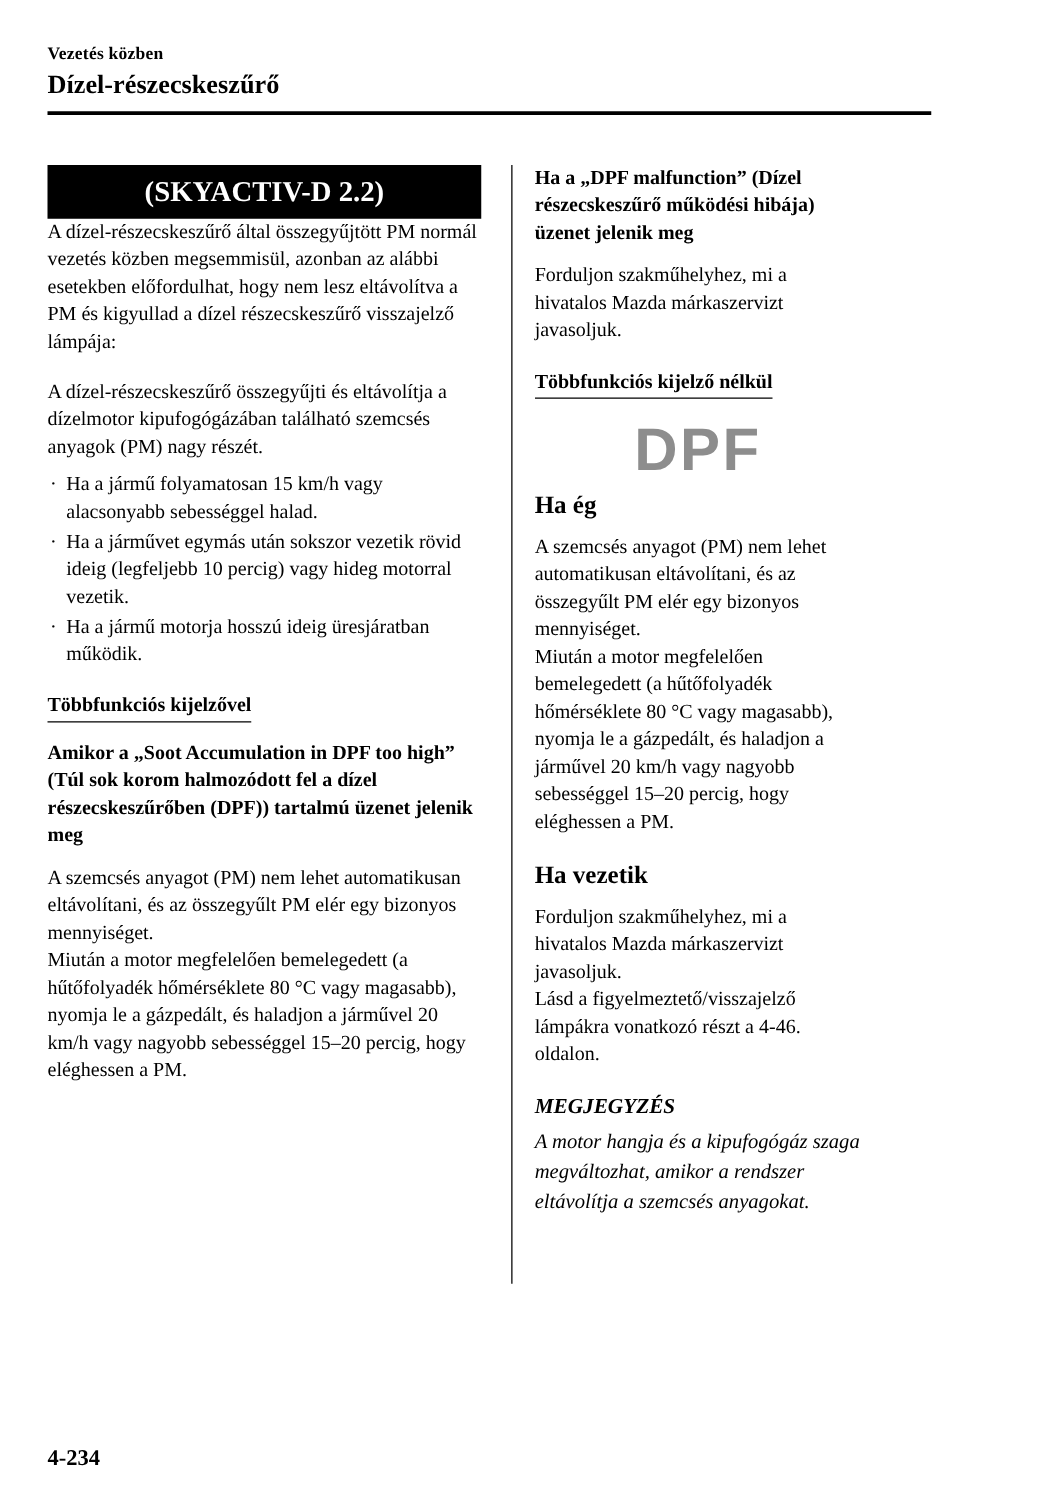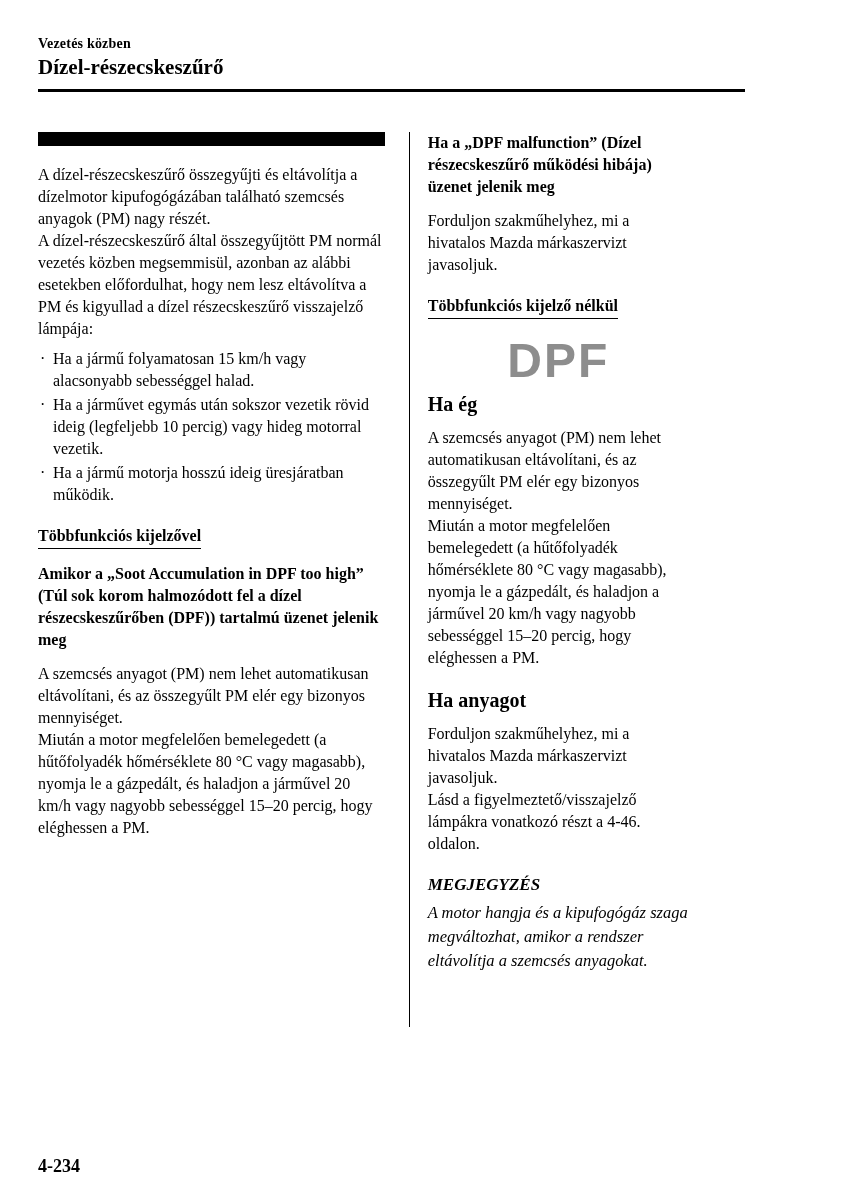--- a/index.html
+++ b/index.html
@@ -71,24 +71,25 @@
 
   <div class="kicker">Vezetés közben</div>
   <div class="page-heading">Dízel-részecskeszűrő</div>
   <div class="header-rule"></div>
 
   <div class="columns">
 
     <div class="col-left">
 
       <div class="title-box">
+        <div>(SKYACTIV-D 2.2)</div>
       </div>
 
+      <div class="para">A dízel-részecskeszűrő által összegyűjtött PM normál vezetés közben megsemmisül, azonban az alábbi esetekben előfordulhat, hogy nem lesz eltávolítva a PM és kigyullad a dízel részecskeszűrő visszajelző lámpája:</div>
       <div class="para gap-lg">A dízel-részecskeszűrő összegyűjti és eltávolítja a dízelmotor kipufogógázában található szemcsés anyagok (PM) nagy részét.</div>
-      <div class="para">A dízel-részecskeszűrő által összegyűjtött PM normál vezetés közben megsemmisül, azonban az alábbi esetekben előfordulhat, hogy nem lesz eltávolítva a PM és kigyullad a dízel részecskeszűrő visszajelző lámpája:</div>
 
       <div class="bullet-list">
         <div class="bullet">
           <span class="dot">·</span>
           <span>Ha a jármű folyamatosan 15 km/h vagy alacsonyabb sebességgel halad.</span>
         </div>
         <div class="bullet">
           <span class="dot">·</span>
           <span>Ha a járművet egymás után sokszor vezetik rövid ideig (legfeljebb 10 percig) vagy hideg motorral vezetik.</span>
         </div>
@@ -123,21 +124,21 @@
 
       <div class="dpf-wrap">
         <span class="dpf-text">DPF</span>
       </div>
 
       <div class="run-head" style="margin-top:6px;">Ha ég</div>
 
       <div class="para gap-md">A szemcsés anyagot (PM) nem lehet automatikusan eltávolítani, és az összegyűlt PM elér egy bizonyos mennyiséget.</div>
       <div class="para">Miután a motor megfelelően bemelegedett (a hűtőfolyadék hőmérséklete 80 °C vagy magasabb), nyomja le a gázpedált, és haladjon a járművel 20 km/h vagy nagyobb sebességgel 15–20 percig, hogy eléghessen a PM.</div>
 
-      <div class="run-head">Ha anyagot</div>
+      <div class="run-head">Ha vezetik</div>
 
       <div class="para gap-md">Forduljon szakműhelyhez, mi a hivatalos Mazda márkaszervizt javasoljuk.</div>
       <div class="para">Lásd a figyelmeztető/visszajelző lámpákra vonatkozó részt a 4-46. oldalon.</div>
 
       <div class="note-head">MEGJEGYZÉS</div>
       <div class="note-text">A motor hangja és a kipufogógáz szaga megváltozhat, amikor a rendszer eltávolítja a szemcsés anyagokat.</div>
 
     </div>
   </div>
 

